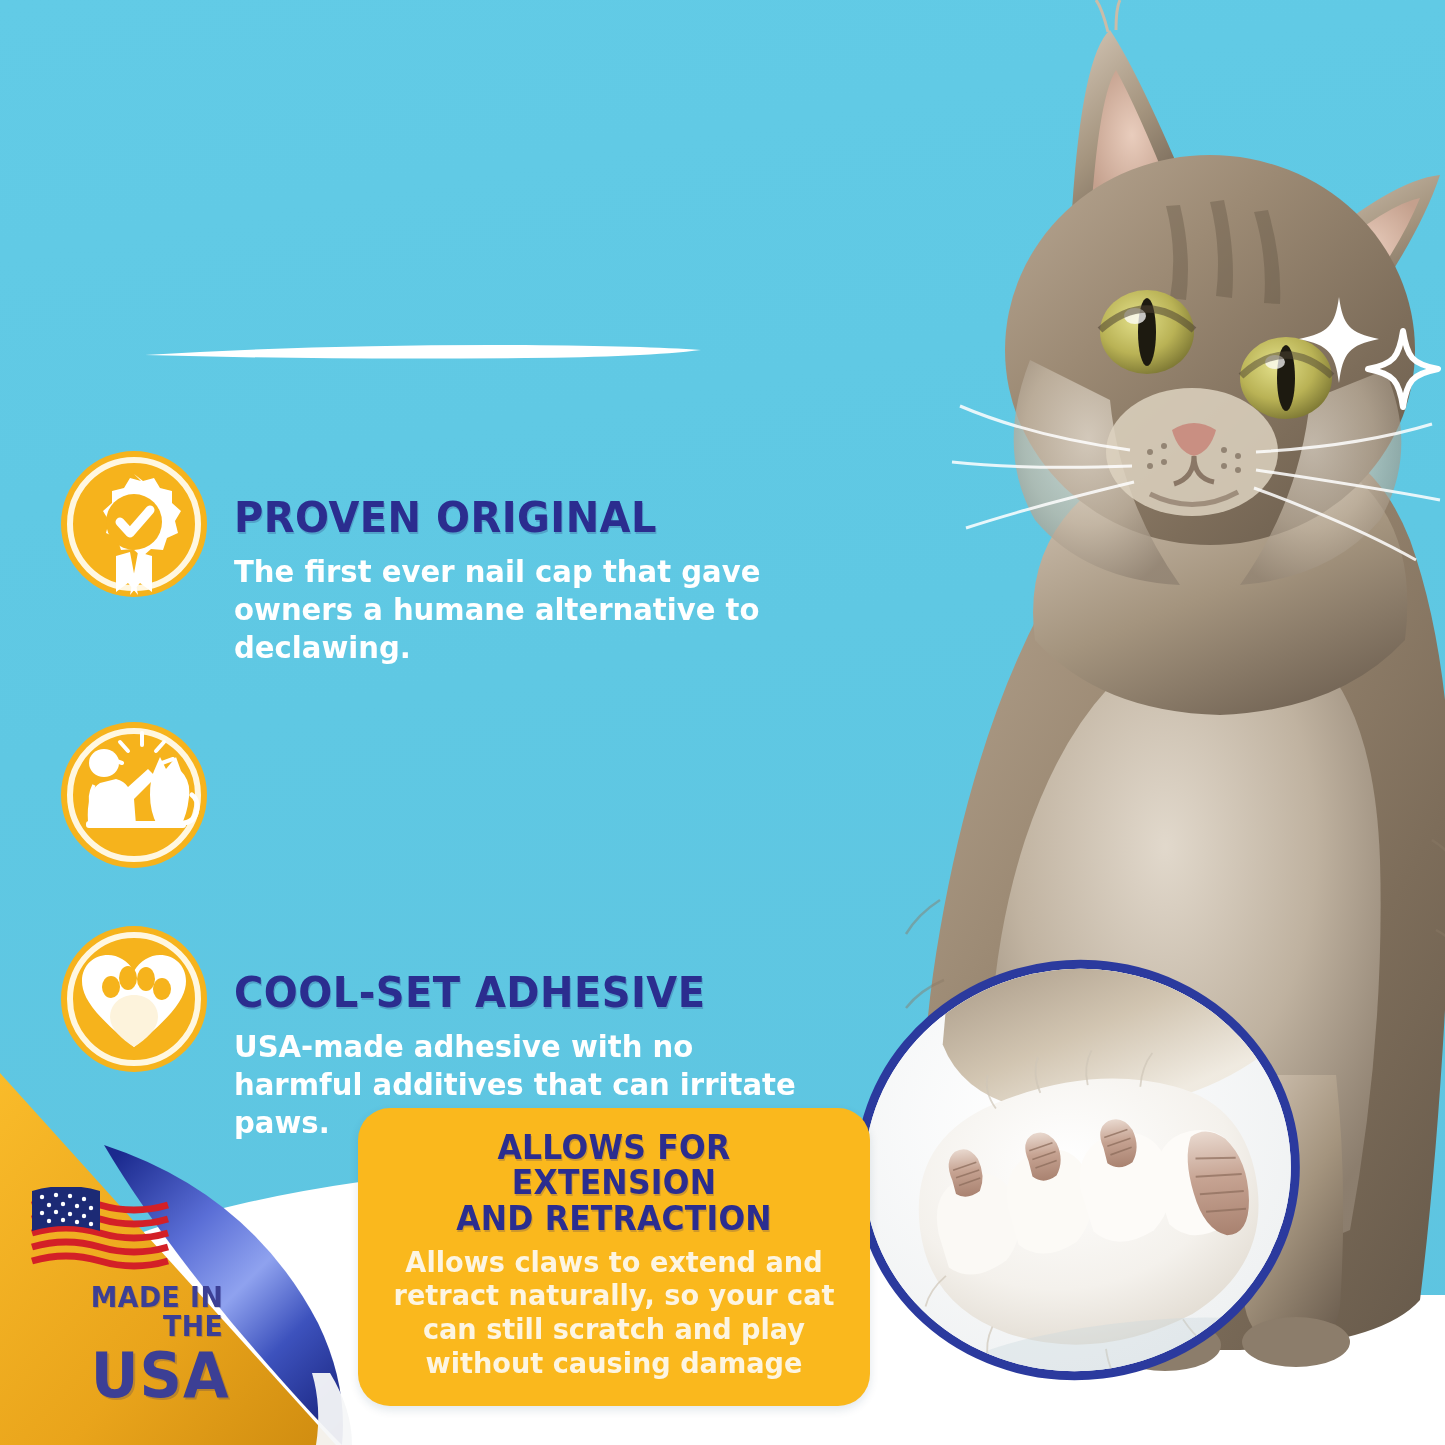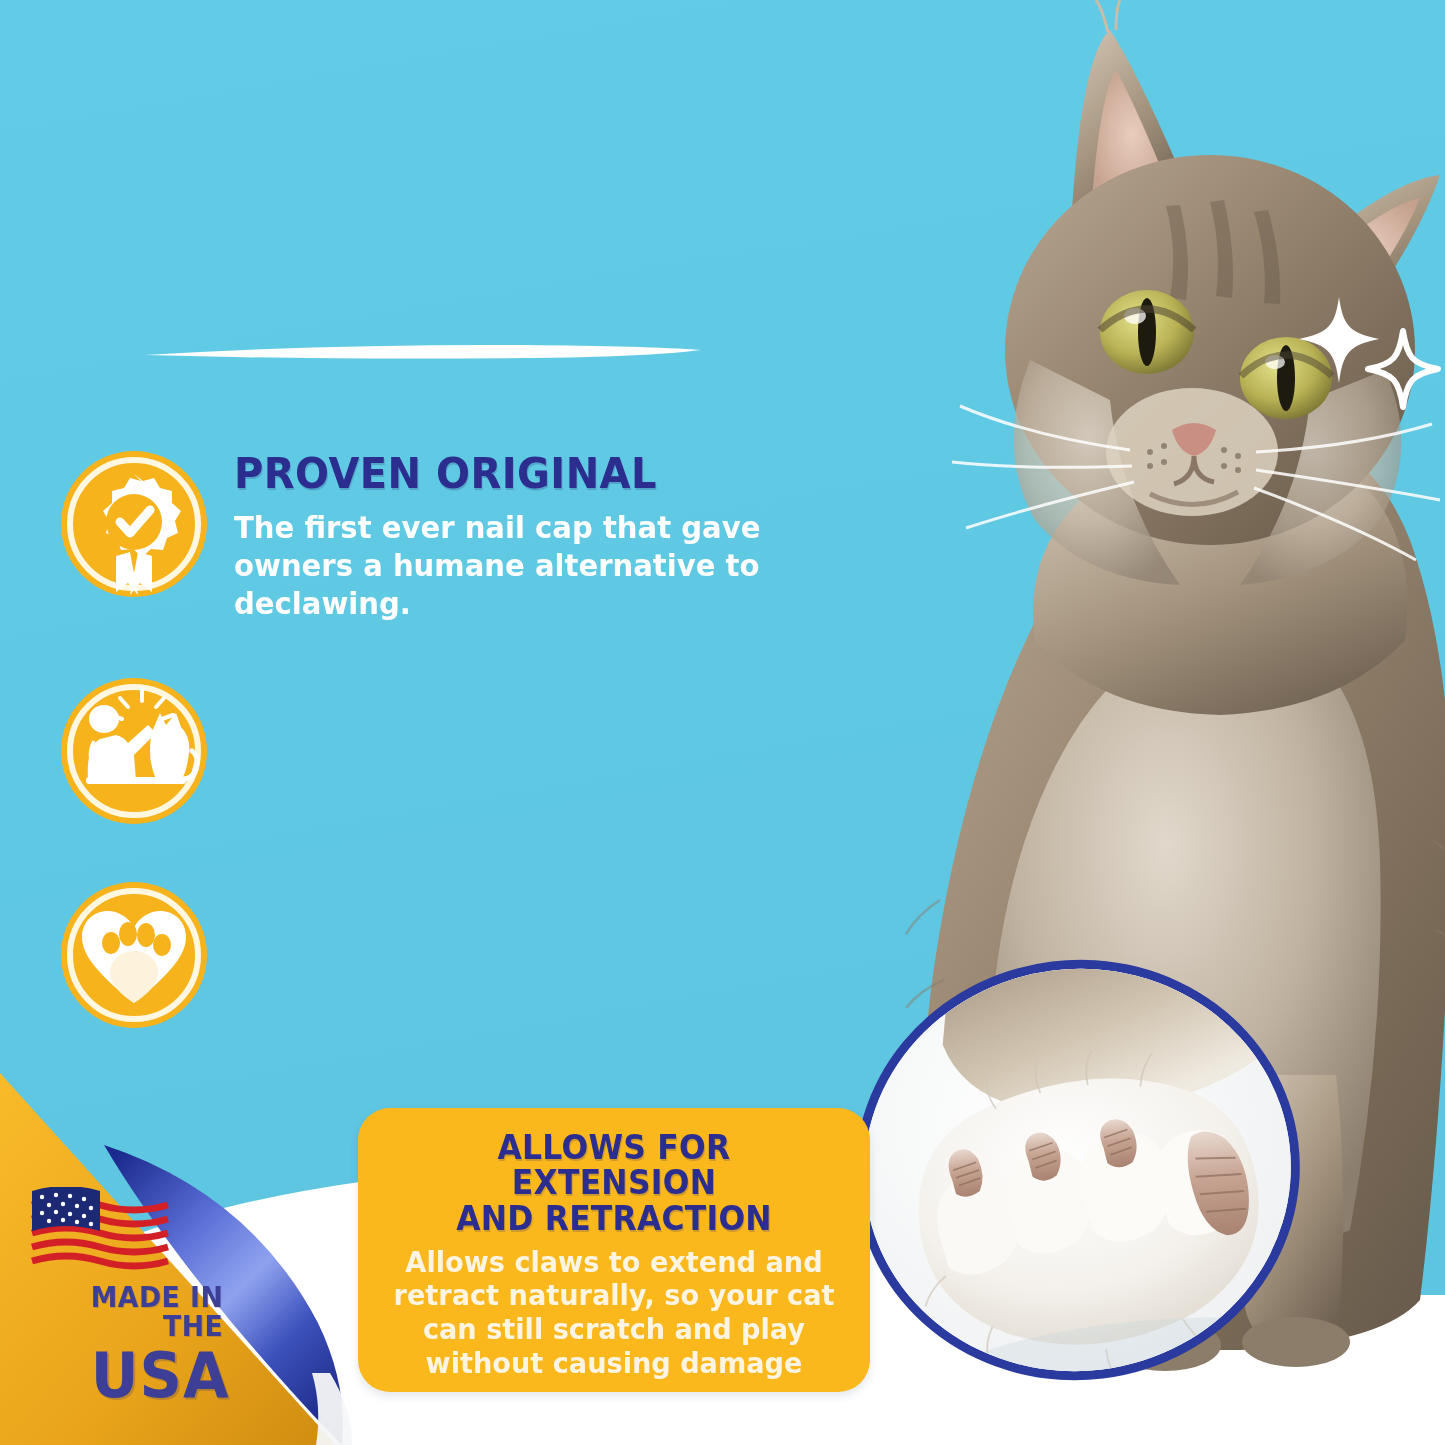--- a/index.html
+++ b/index.html
@@ -97,21 +97,21 @@
     margin-bottom: 52px;
   }
   .feature-icon {
     flex: 0 0 auto;
     width: 152px;
     height: 152px;
     margin-right: 24px;
     position: relative;
   }
   .feature-icon svg { display: block; }
-  .feature-text { flex: 1 1 auto; padding-top: 4px; }
+  .feature-text { flex: 1 1 auto; padding-top: 4px; margin-top: 44px; }
   .feature-title {
     font-family: "DejaVu Sans", sans-serif;
     font-weight: 700;
     font-size: 43px;
     line-height: 1.0;
     letter-spacing: 0.5px;
     color: #2b2d8f;
     text-transform: uppercase;
     transform: scaleX(0.93);
     transform-origin: left center;
@@ -132,21 +132,21 @@
   .feature-2 .feature-desc { max-width: 620px; }
 
   
   .callout {
     position: absolute;
     left: 358px;
     top: 1108px;
     width: 512px;
     background: #fab81d;
     border-radius: 32px;
-    padding: 22px 24px 12px;
+    padding: 22px 24px 26px;
     box-sizing: border-box;
     z-index: 24;
     box-shadow: 0 4px 10px rgba(20,60,90,0.12);
   }
   .callout-title {
     font-family: "DejaVu Sans", sans-serif;
     font-weight: 700;
     font-size: 33px;
     line-height: 1.07;
     color: #2b2d8f;
@@ -437,20 +437,24 @@
           <circle cx="76" cy="76" r="73" fill="#f6b31c"></circle>
           <circle cx="76" cy="76" r="64" fill="none" stroke="#fff7e0" stroke-width="6"></circle>
           <path d="M76 124 C36 92 24 74 24 58 C24 42 36 32 50 32 C60 32 70 38 76 48 C82 38 92 32 102 32 C116 32 128 42 128 58 C128 74 116 92 76 124 Z" fill="#ffffff"></path>
           <ellipse cx="53" cy="64" rx="9" ry="11" fill="#f6b31c"></ellipse>
           <ellipse cx="70" cy="55" rx="9" ry="12" fill="#f6b31c"></ellipse>
           <ellipse cx="88" cy="56" rx="9" ry="12" fill="#f6b31c"></ellipse>
           <ellipse cx="104" cy="66" rx="9" ry="11" fill="#f6b31c"></ellipse>
           <path d="M76 72 C62 72 52 82 52 94 C52 106 64 116 76 124 C88 116 100 106 100 94 C100 82 90 72 76 72 Z" fill="#fdf3dc"></path>
         </svg>
       </div>
+      <div class="feature-text">
+        <div class="feature-title">COOL-SET ADHESIVE</div>
+        <div class="feature-desc">USA-made adhesive with no harmful additives that can irritate paws.</div>
+      </div>
     </div>
 
   </div>
 
   <div class="paw-inset">
     <div class="ring">
       <svg class="paw-photo" width="465" height="440" viewBox="0 0 465 440" xmlns="http://www.w3.org/2000/svg">
         <defs>
           <radialGradient id="pawBg" cx="0.4" cy="0.35" r="0.85">
             <stop offset="0%" stop-color="#ffffff"></stop>

